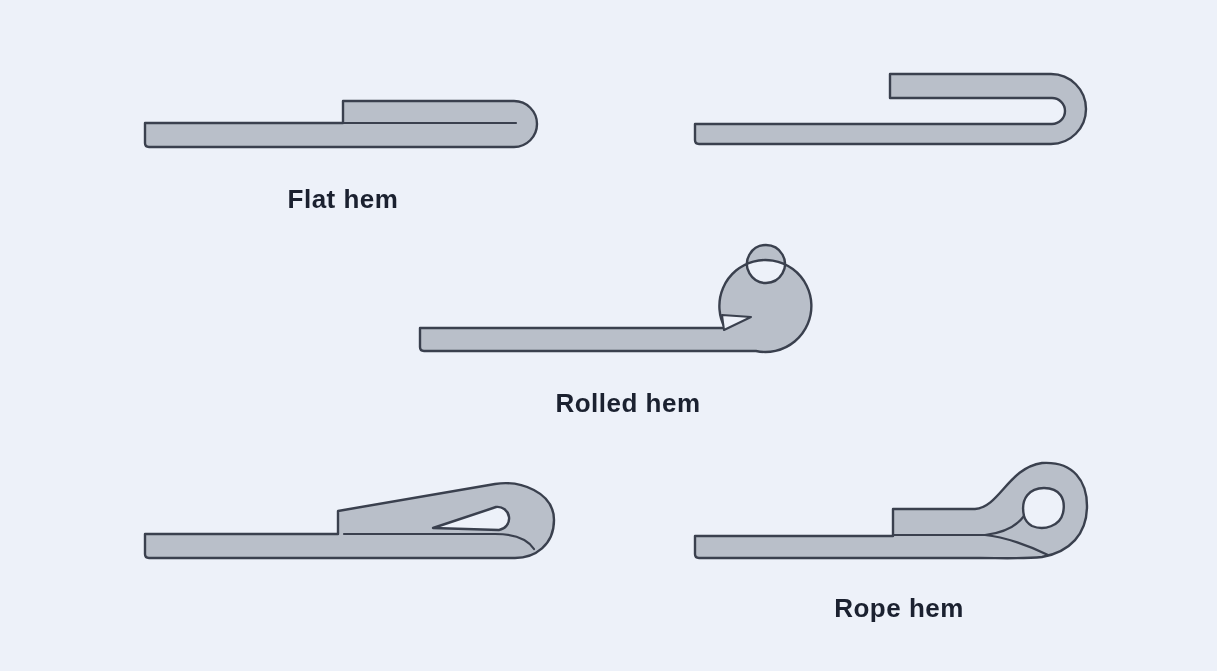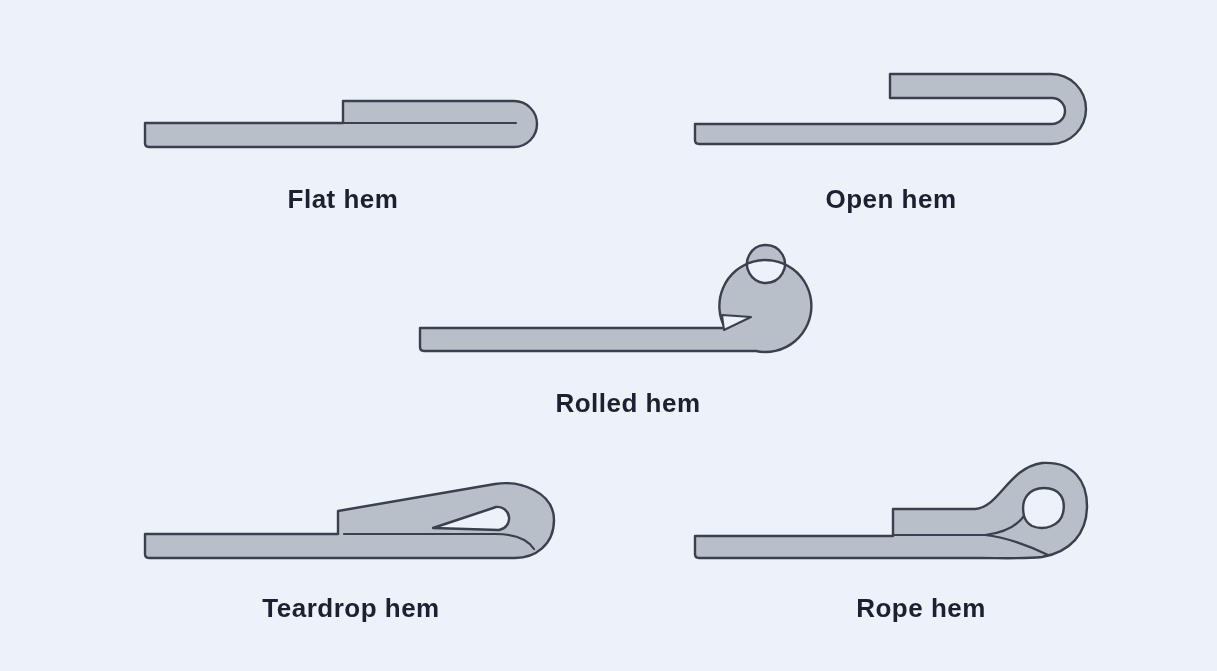--- a/index.html
+++ b/index.html
@@ -81,21 +81,19 @@
     <g>
       <path class="hem-shape" fill-rule="evenodd" d="M695,536 H893 V509 H975 C1000,507 1008,468 1042,463 C1074,461 1087,482 1087,506 C1087,534 1070,552 1042,557 C1022,559 1000,558 980,558 H699 Q695,558 695,554 Z
                M1024,516 C1020,498 1030,488 1044,488 C1060,488 1066,499 1063,513 C1060,526 1044,531 1032,526 C1027,523 1025,520 1024,516 Z"></path>
       <path class="seam" d="M893,535 H985 C1002,533 1016,527 1024,516"></path>
       <path class="seam" d="M985,535 C1005,537 1030,546 1048,555"></path>
     </g>
   </svg>
 
   <div class="hem-label" style="left:343px; top:184px;">Flat hem</div>
 
-  <div class="hem-label" style="left:891px; top:184px;">Open hem</div>
 
   <div class="hem-label" style="left:628px; top:388px;">Rolled hem</div>
 
-  <div class="hem-label" style="left:351px; top:593px;">Teardrop hem</div>
 
-  <div class="hem-label" style="left:899px; top:593px;margin-left:22px;">Rope hem</div>
+  <div class="hem-label" style="left:899px; top:593px;">Rope hem</div>
 
 </div>
 
 </body></html>

